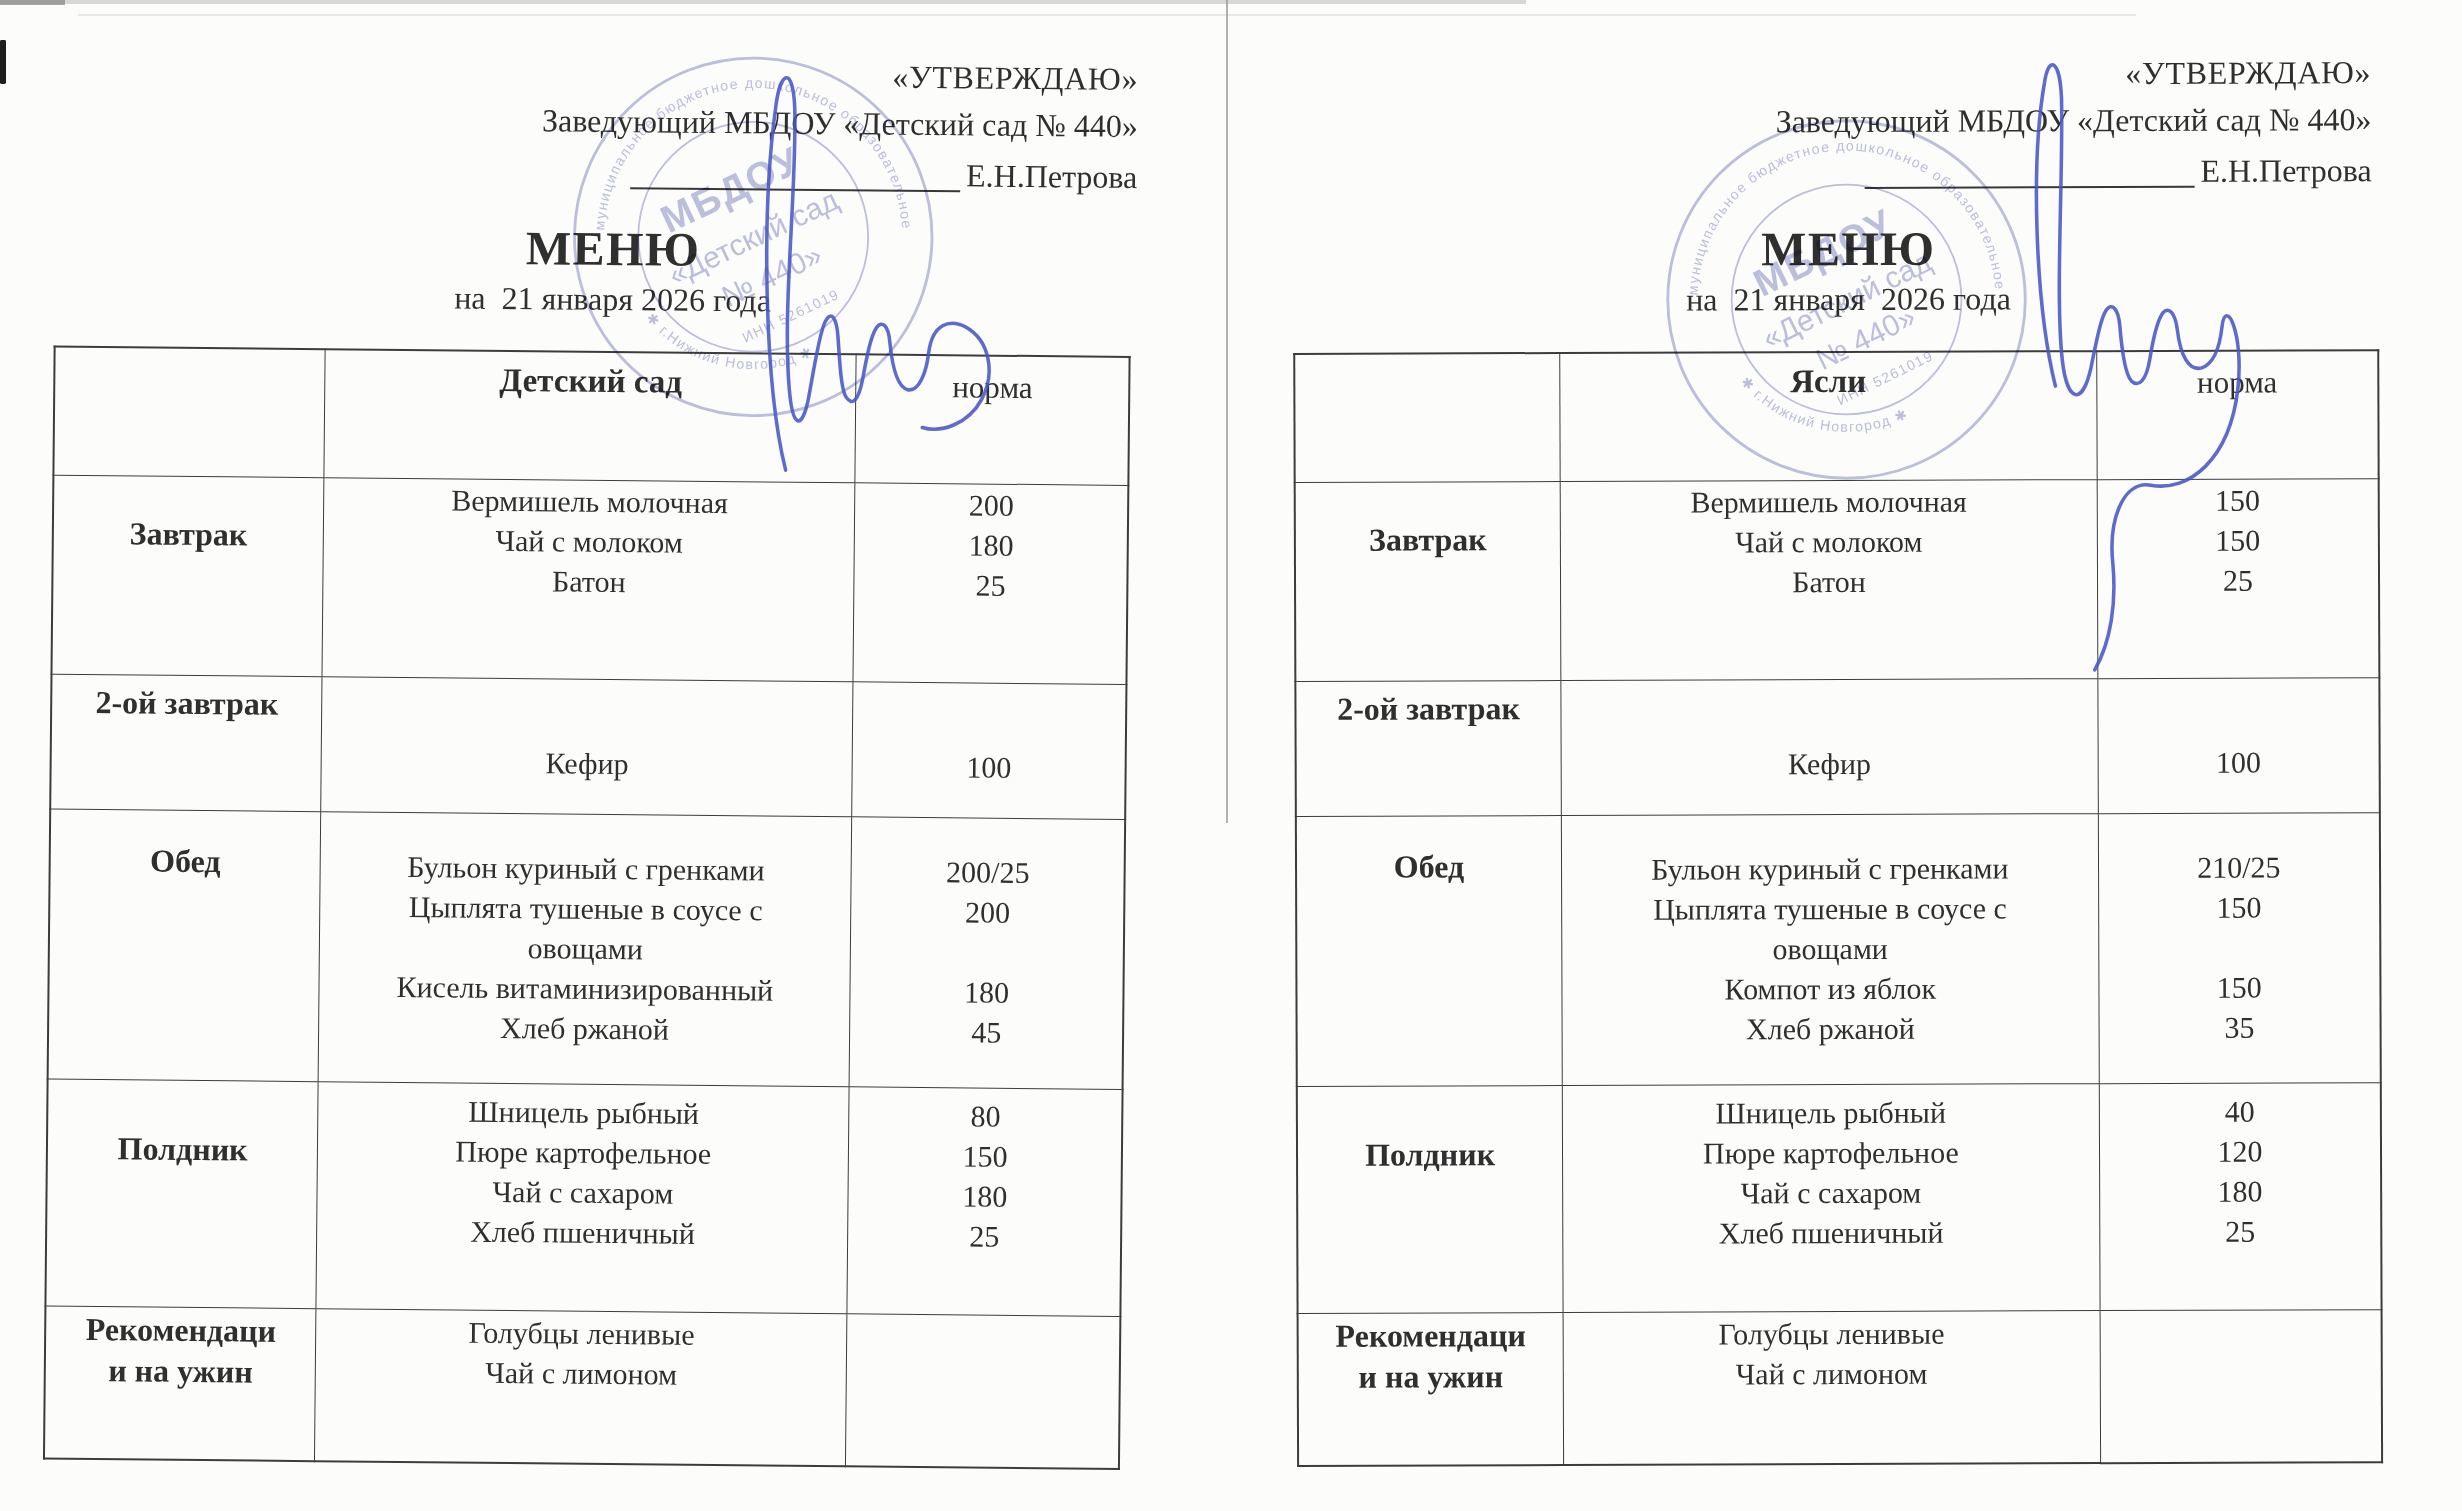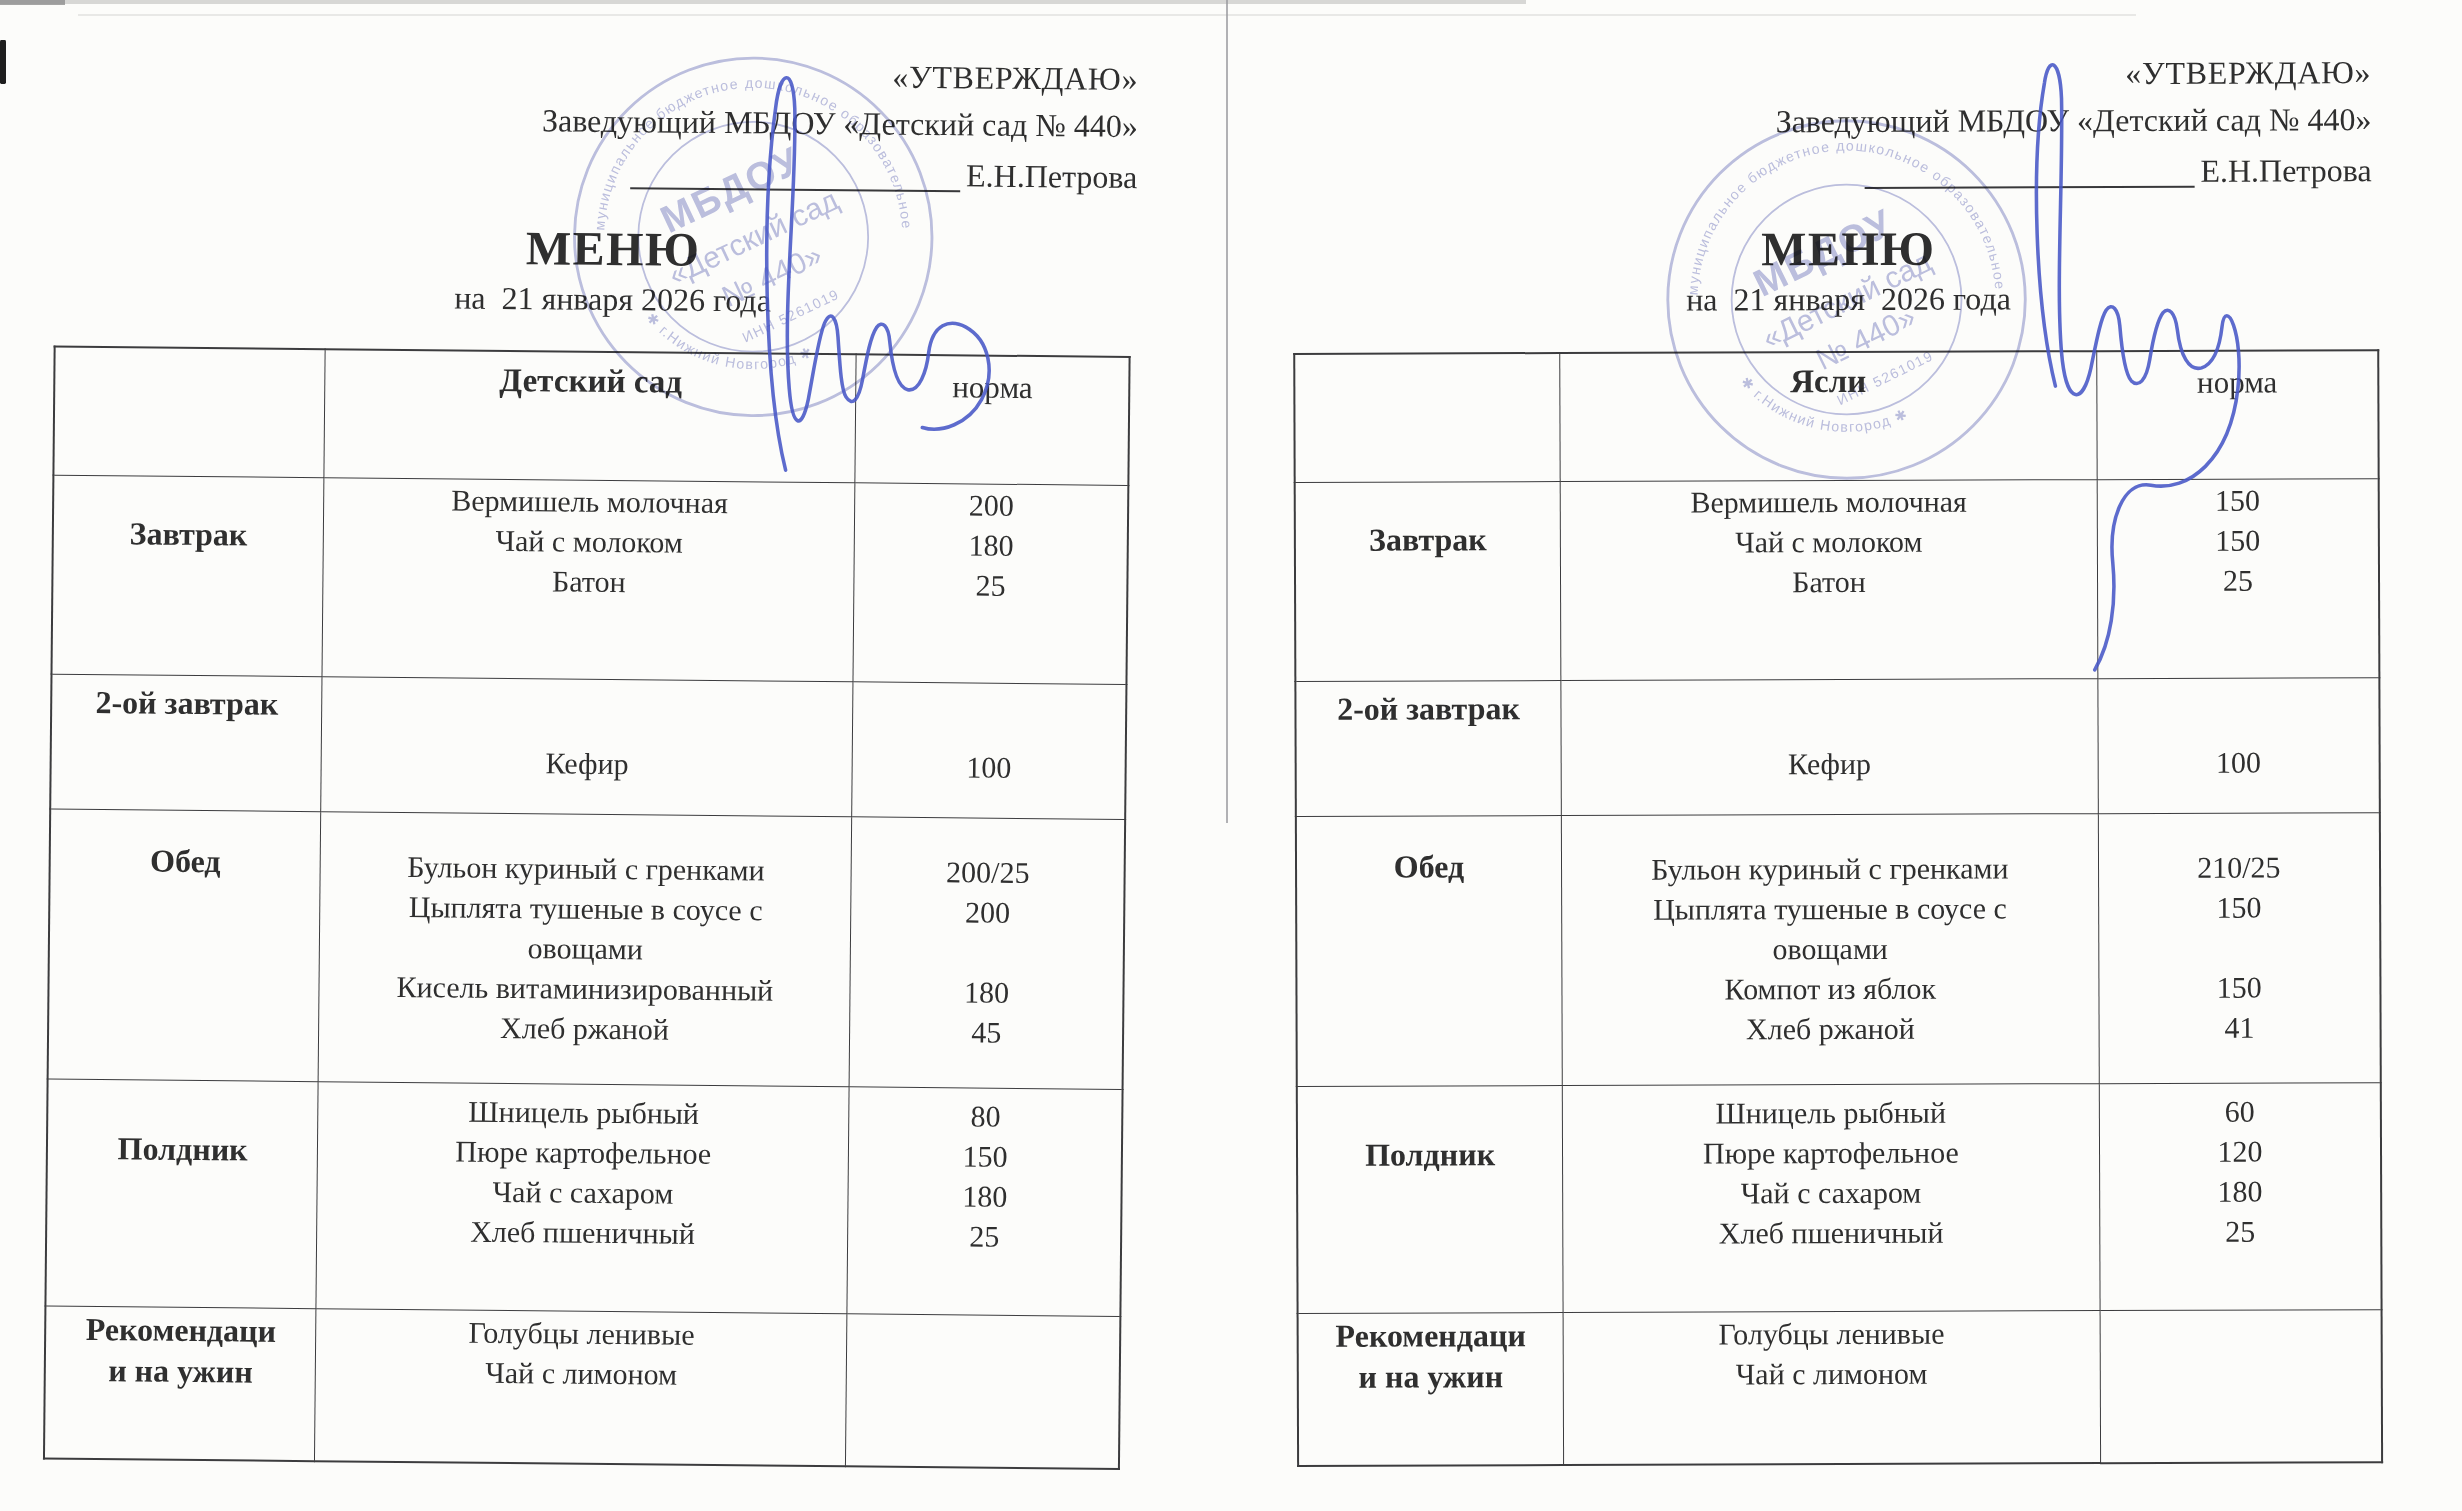--- a/index.html
+++ b/index.html
@@ -320,41 +320,41 @@
           <div class="dline">Компот из яблок</div>
           <div class="dline">Хлеб ржаной</div>
         </div>
             </td>
         <td>
               <div class="pt48">
           <div class="dline">210/25</div>
           <div class="dline">150</div>
           <div class="dline"></div>
           <div class="dline">150</div>
-          <div class="dline">41</div>
+          <div class="dline">35</div>
         </div>
             </td>
       </tr>
       <tr style="height:227px">
         <td class="mealcell">
               <div class="pt68">
                 <div class="mline">Полдник</div>
               </div>
             </td>
         <td>
               <div class="pt12">
           <div class="dline">Шницель рыбный</div>
           <div class="dline">Пюре картофельное</div>
           <div class="dline">Чай с сахаром</div>
           <div class="dline">Хлеб пшеничный</div>
         </div>
             </td>
         <td>
               <div class="pt12">
-          <div class="dline">60</div>
+          <div class="dline">40</div>
           <div class="dline">120</div>
           <div class="dline">180</div>
           <div class="dline">25</div>
         </div>
             </td>
       </tr>
       <tr style="height:153px">
         <td class="mealcell">
               <div class="pt4">
           <div class="mline">Рекомендаци</div>

